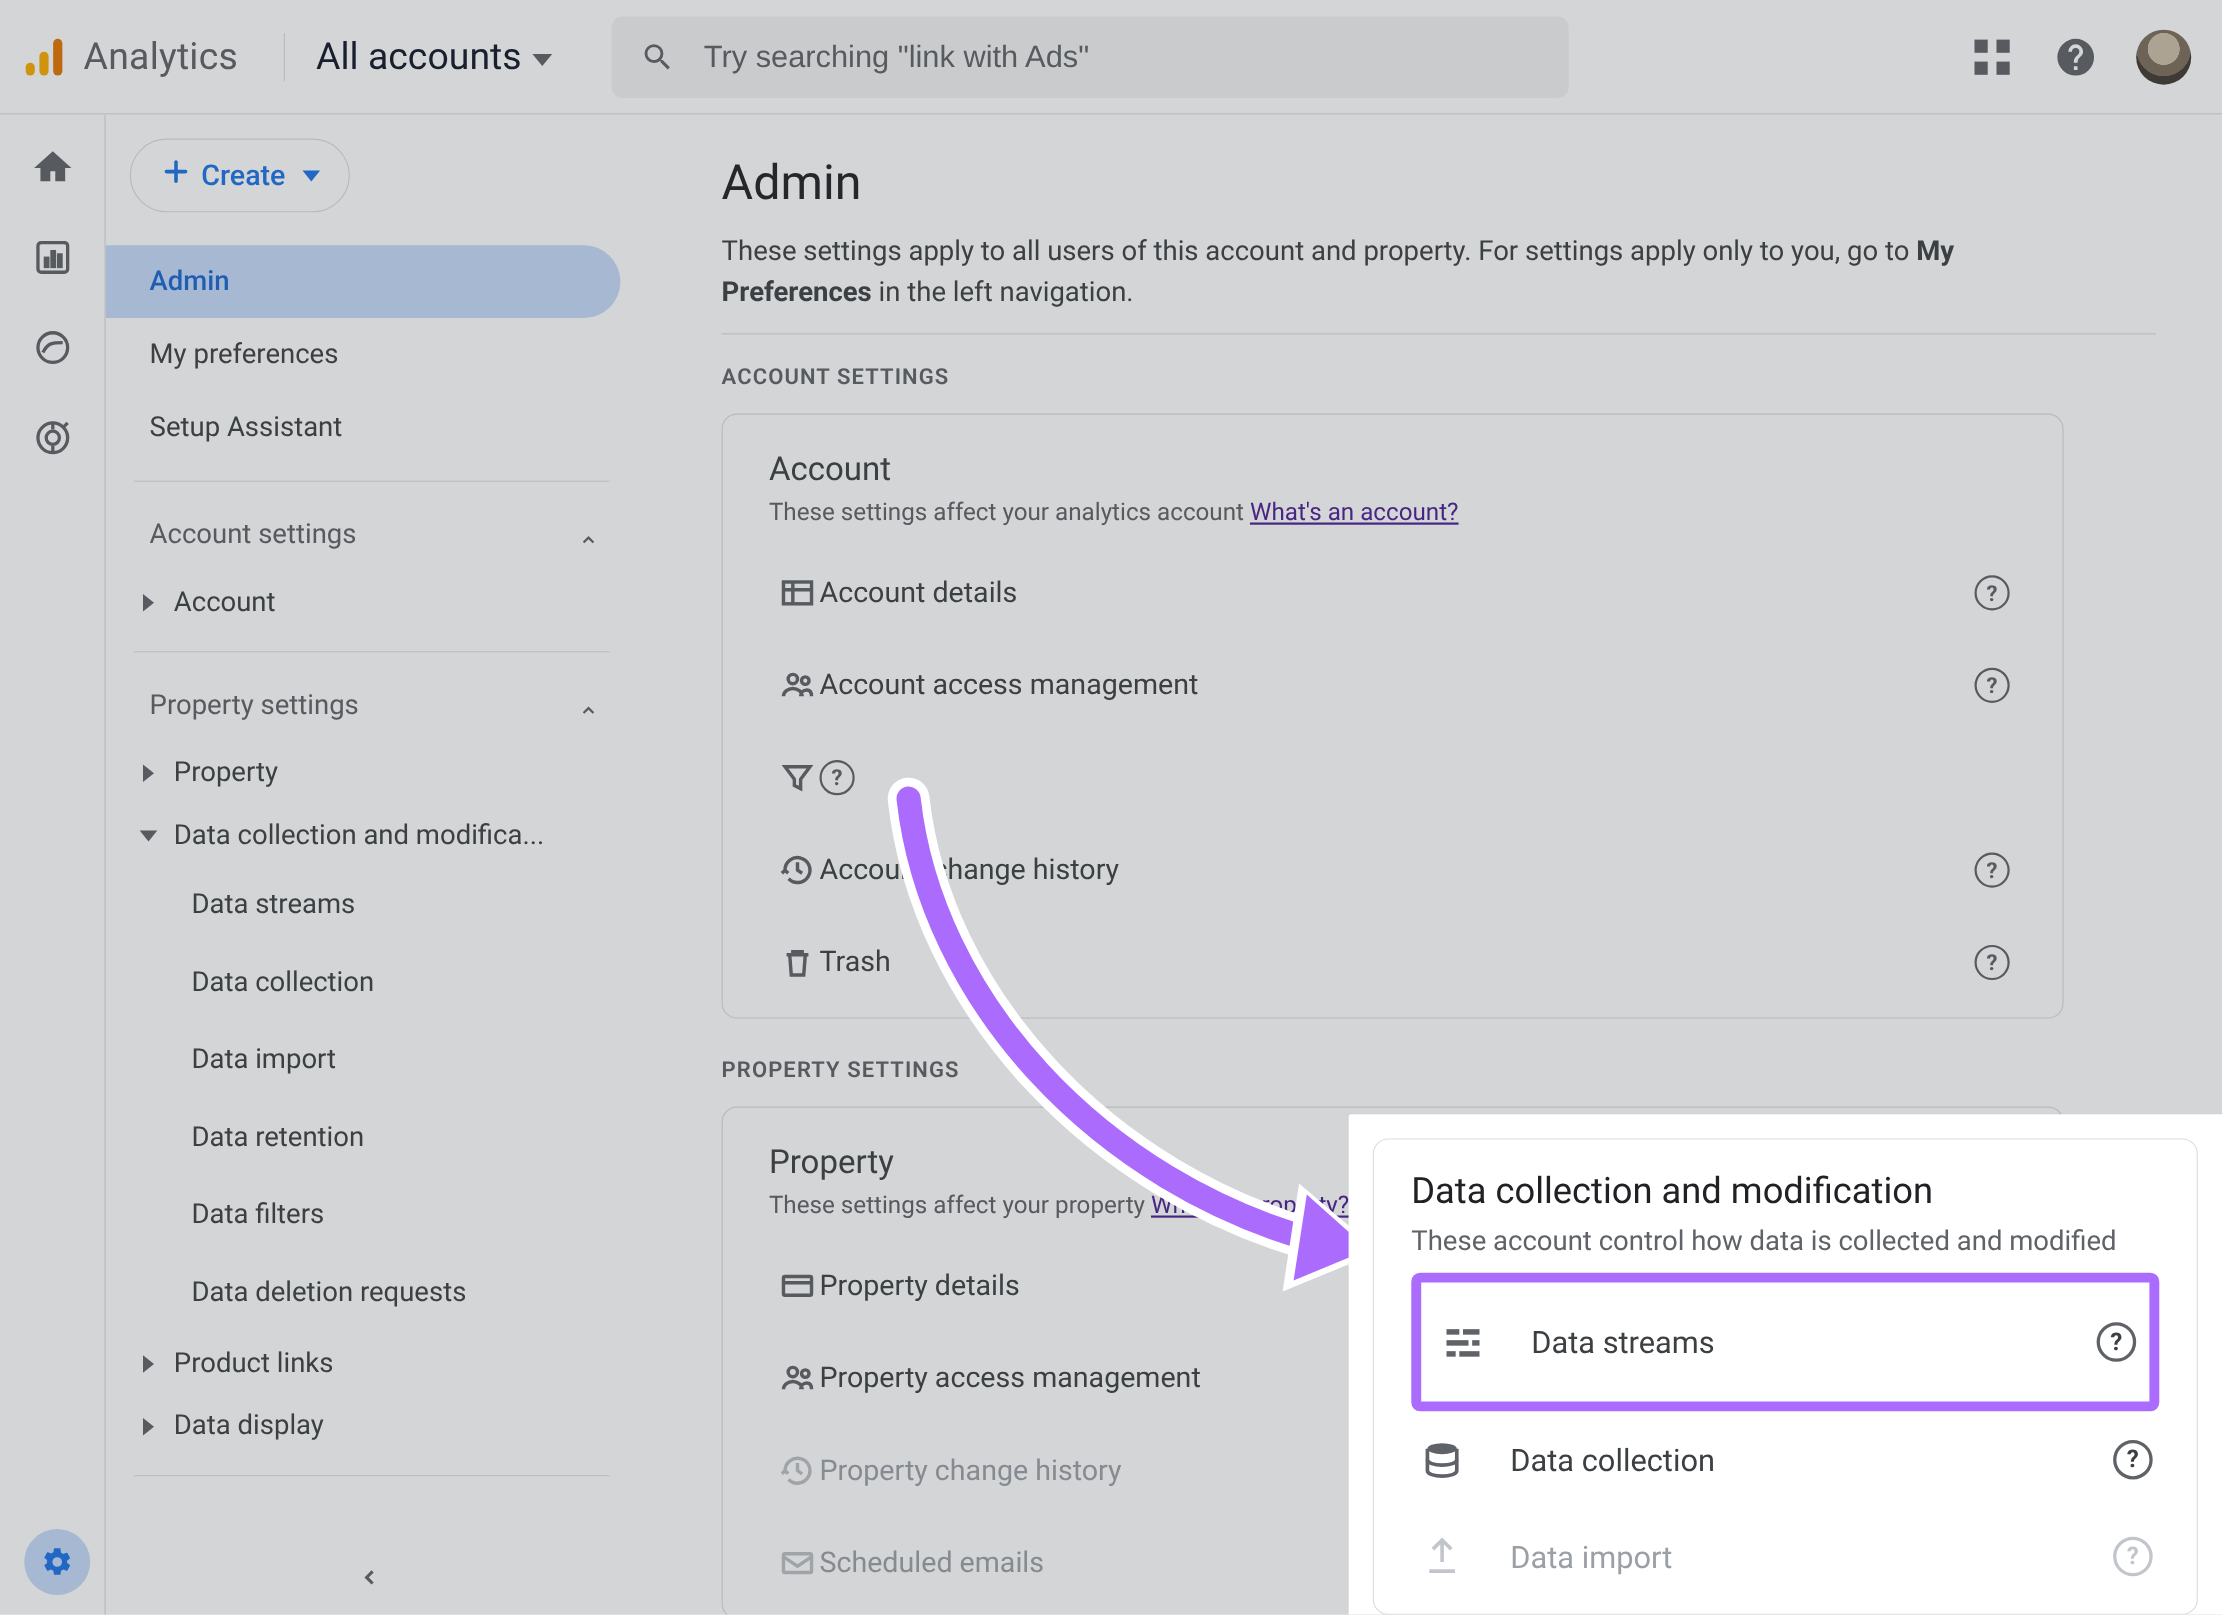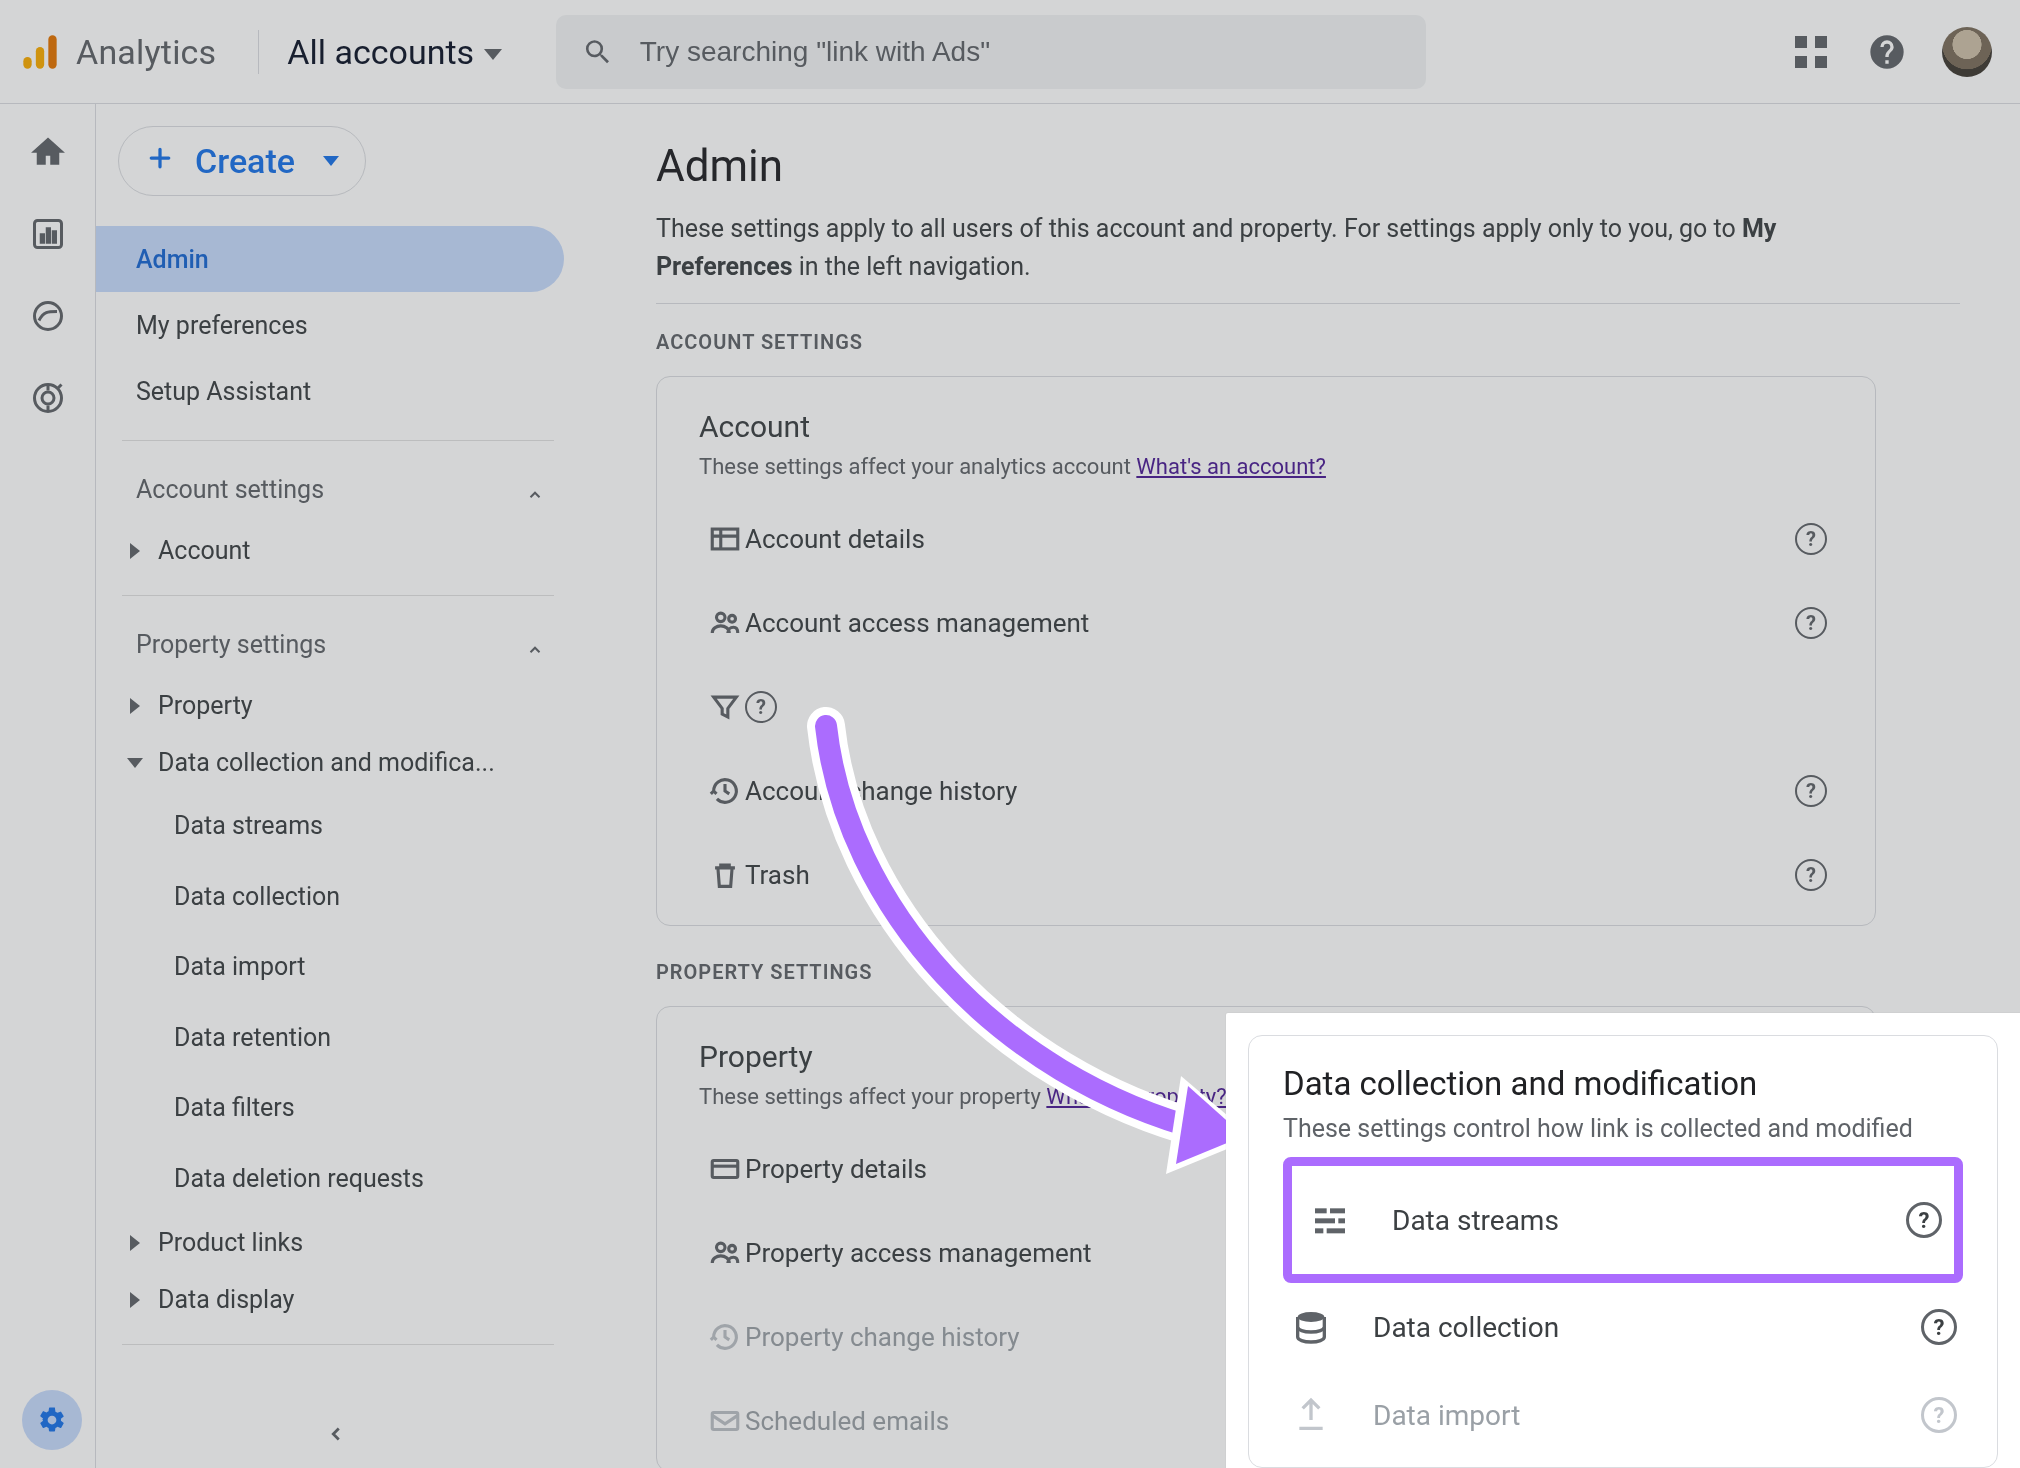--- a/index.html
+++ b/index.html
@@ -79,24 +79,24 @@
   .gear-fab svg{width:30px;height:30px;fill:#1a73e8;}
 
   
   .nav {
     width: 480px;
     padding: 22px 12px 0 16px;
     overflow: hidden;
     position: relative;
   }
   .create-pill{
-    display:inline-flex;align-items:center;gap:20px;
+    display:inline-flex;align-items:center;gap:8px;
     border:1px solid #dadce0;border-radius:40px;
     padding:14px 26px; margin:0 0 30px 6px;
-    font-size:34px;color:#1a73e8;font-weight:500;cursor:pointer;
+    font-size:26px;color:#1a73e8;font-weight:500;cursor:pointer;
   }
   .create-pill .plus svg{width:30px;height:30px;stroke:#1a73e8;}
   .create-pill .dd{width:0;height:0;border-left:8px solid transparent;border-right:8px solid transparent;border-top:10px solid #1a73e8;margin-left:8px;}
   .nav-item{
     display:flex;align-items:center;
     height:66px;border-radius:0 40px 40px 0;
     padding:0 24px;font-size:25px;color:#3c4043;cursor:pointer;
     margin-left:-16px;padding-left:40px;
   }
   .nav-item.active{background:#c6dafc;color:#1967d2;font-weight:500;}
@@ -456,21 +456,21 @@
   </defs>
   <path d="M40 20 C 60 200, 210 370, 420 425" stroke="#fff" stroke-width="38" fill="none" stroke-linecap="round"></path>
   <path d="M40 20 C 60 200, 210 370, 420 425" stroke="#ab6cfe" stroke-width="22" fill="none" stroke-linecap="round"></path>
   <path d="M395 370 L468 432 L380 468 Z" fill="#fff"></path>
   <path d="M402 380 L458 430 L390 458 Z" fill="#ab6cfe"></path>
 </svg>
 
 <div class="callout">
   <div class="callout-card">
     <div class="ct">Data collection and modification</div>
-    <div class="cs">These settings control how link is collected and modified</div>
+    <div class="cs">These account control how data is collected and modified</div>
 
     <div class="highlight-box">
       <div class="crow">
         <span class="ci">
             <svg viewBox="0 0 24 24">
               <rect x="3" y="5" width="7" height="3"></rect>
               <rect x="12" y="5" width="9" height="3"></rect>
               <rect x="3" y="11" width="12" height="3"></rect>
               <rect x="17" y="11" width="4" height="3"></rect>
               <rect x="3" y="17" width="5" height="3"></rect>

